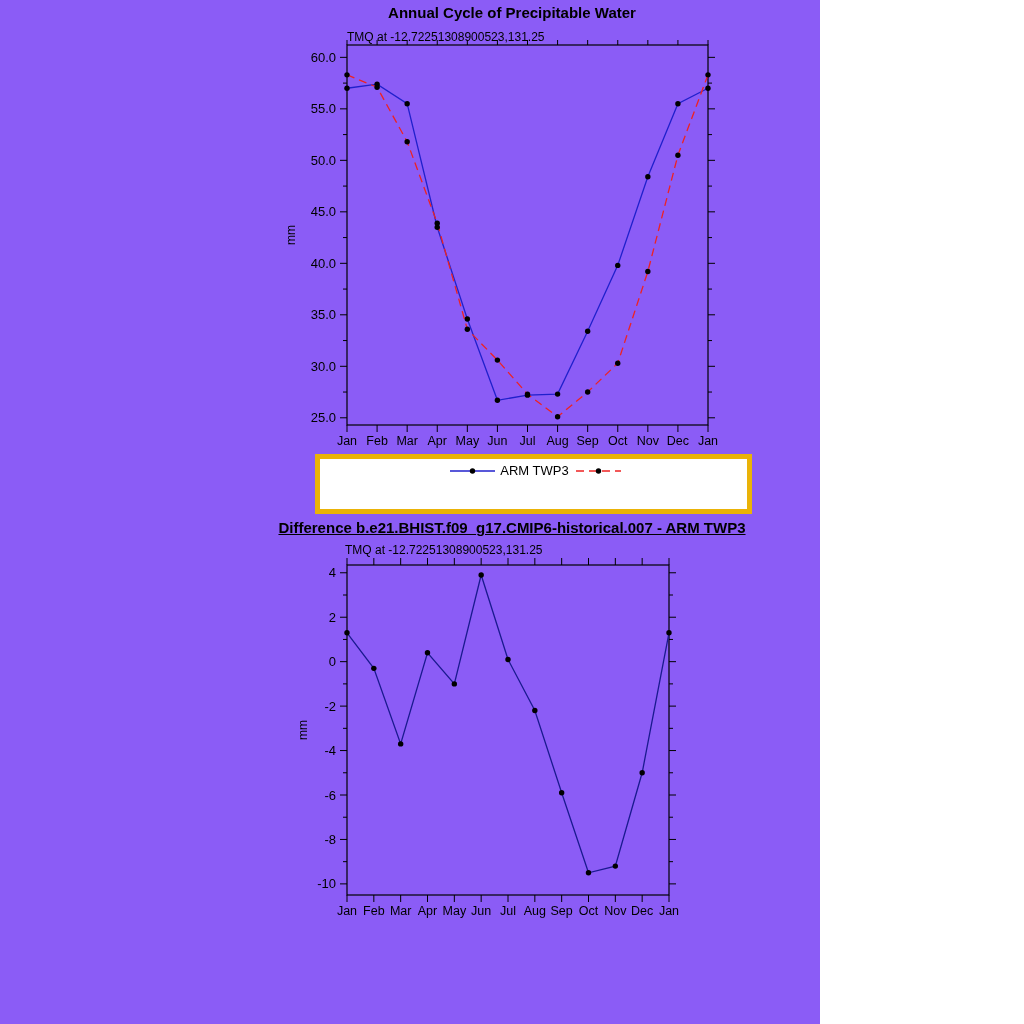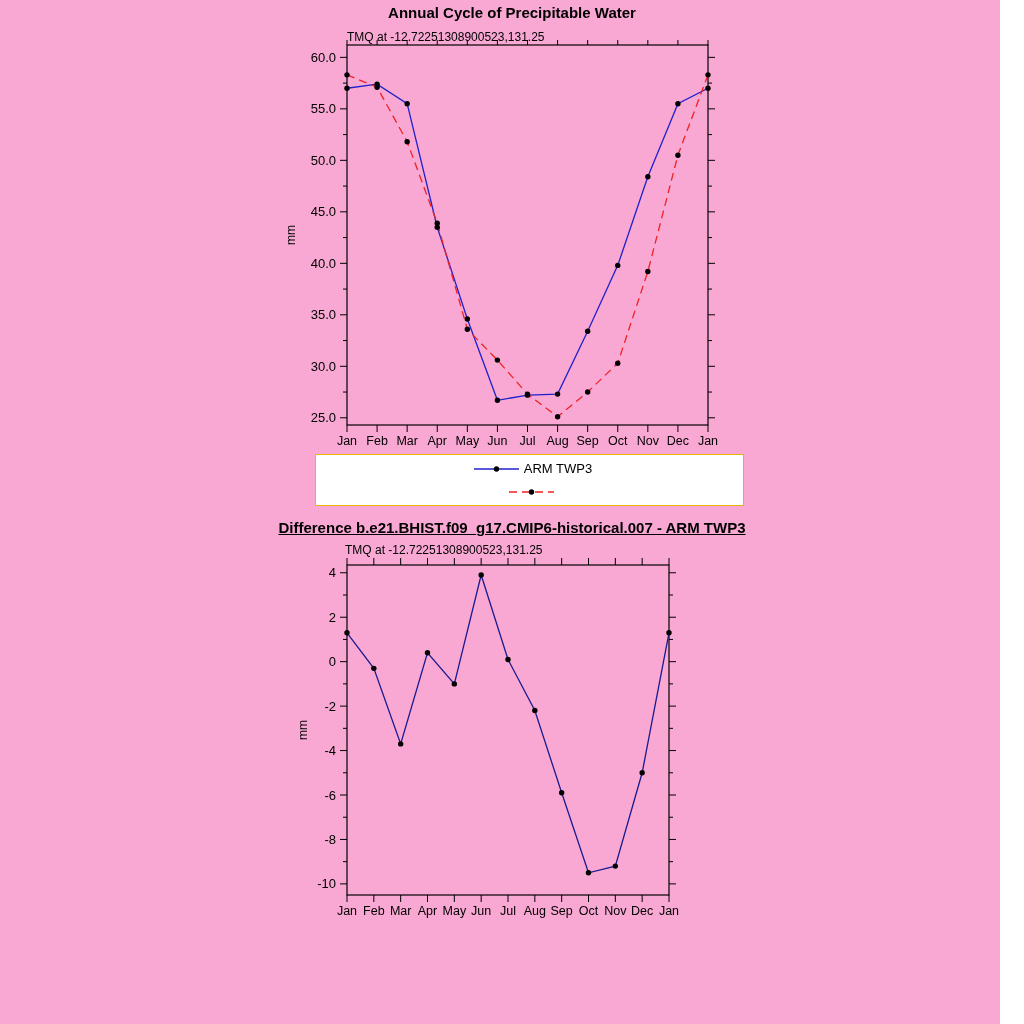--- a/index.html
+++ b/index.html
@@ -1,31 +1,31 @@
 <!DOCTYPE html>
 <html><head>
 <meta charset="utf-8">
 <style>
   html,body{margin:0;padding:0;background:#fff;}
-  .page{position:relative;width:1000px;height:1024px;background:#f9a8d4;
+  .page{position:relative;width:820px;height:1024px;background:#8b5cf6;
         font-family:"Liberation Sans",sans-serif;color:#000;overflow:hidden;}
   .chart-title{position:absolute;left:0;width:1024px;text-align:center;
                font-size:15px;font-weight:bold;margin:0;}
   .t1{top:4px;}
   .t2{top:519px;text-decoration:underline;}
   .chart-subtitle{position:absolute;font-size:12px;}
   .s1{top:30px;left:347px;}
   .s2{top:543px;left:345px;}
   .plot{position:absolute;}
   .p0{left:270px;top:40px;width:500px;height:414px;}
   .p1{left:270px;top:556px;width:500px;height:372px;}
   svg text{font-family:"Liberation Sans",sans-serif;fill:#000;}
   .legend{position:absolute;left:315px;top:454px;width:427px;height:50px;
-          border:1px solid #eab308;background:#fff;display:flex;
-          flex-direction:column;justify-content:center;align-items:center;}
+          border:5px solid #eab308;background:#fff;display:flex;
+          flex-direction:row;justify-content:center;}
   .legend-row{display:flex;align-items:center;height:23px;}
   .legend-sample{flex:0 0 auto;margin-left:5px;}
   .legend-label{font-size:13px;margin-left:2px;white-space:nowrap;}
 </style>
 </head>
 <body>
 
 <div class="page">
 
   <h1 class="chart-title t1">Annual Cycle of Precipitable Water</h1>

